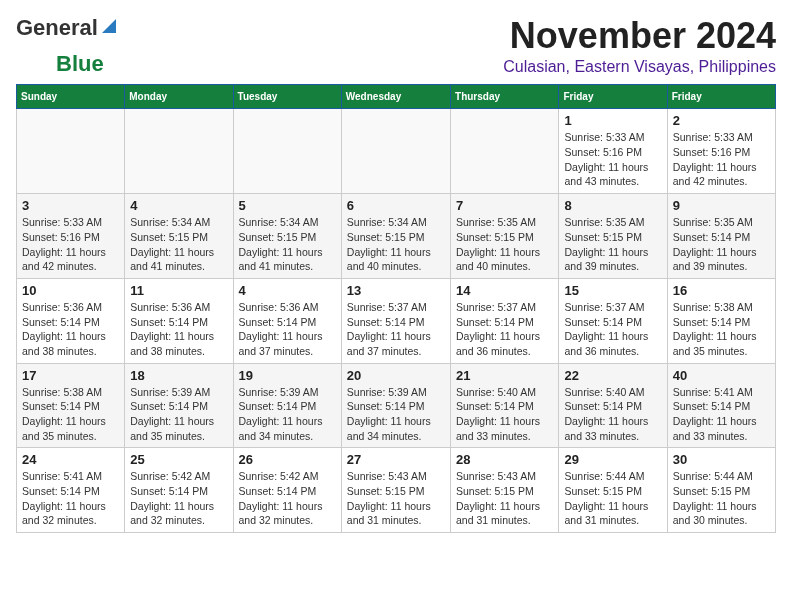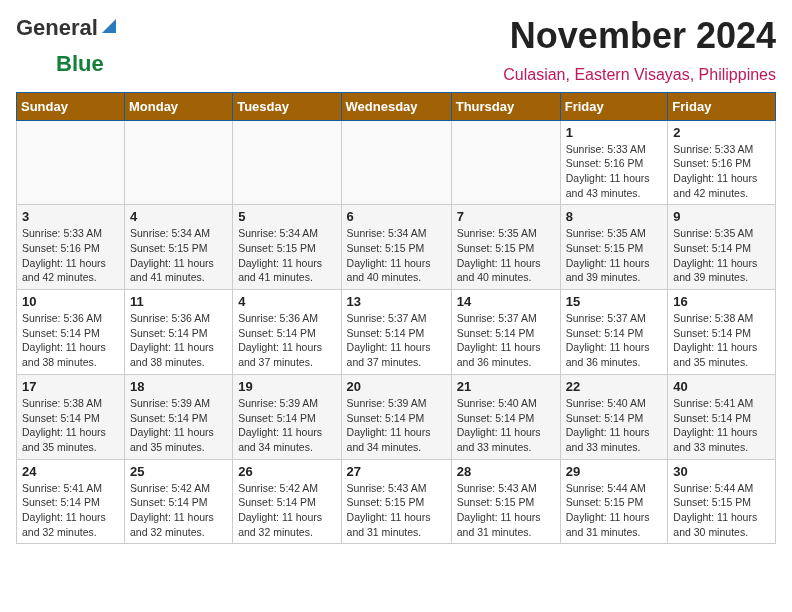--- a/index.html
+++ b/index.html
@@ -35,34 +35,34 @@
       text-align: right;
     }
     .month-year {
       font-size: 36px;
       font-weight: bold;
       color: #222;
       line-height: 1.1;
     }
     .location {
       font-size: 16px;
-      color: #be185d;
-      margin-top: 10px;
+      color: #4c1d95;
+      margin-top: 2px;
     }
     .calendar {
       width: 100%;
       border-collapse: collapse;
       font-size: 11px;
     }
     .calendar th {
-      background: #a16207;
+      background: #15803d;
       color: #fff;
       padding: 6px 4px;
       text-align: left;
-      font-size: 13px;
+      font-size: 10px;
       font-weight: bold;
       border: 1px solid #1a5a9f;
       margin-left: 37px;
     }
     .calendar td {
       border: 1px solid #ccc;
       vertical-align: top;
       padding: 4px 5px;
       width: 113px;
       min-height: 80px;

